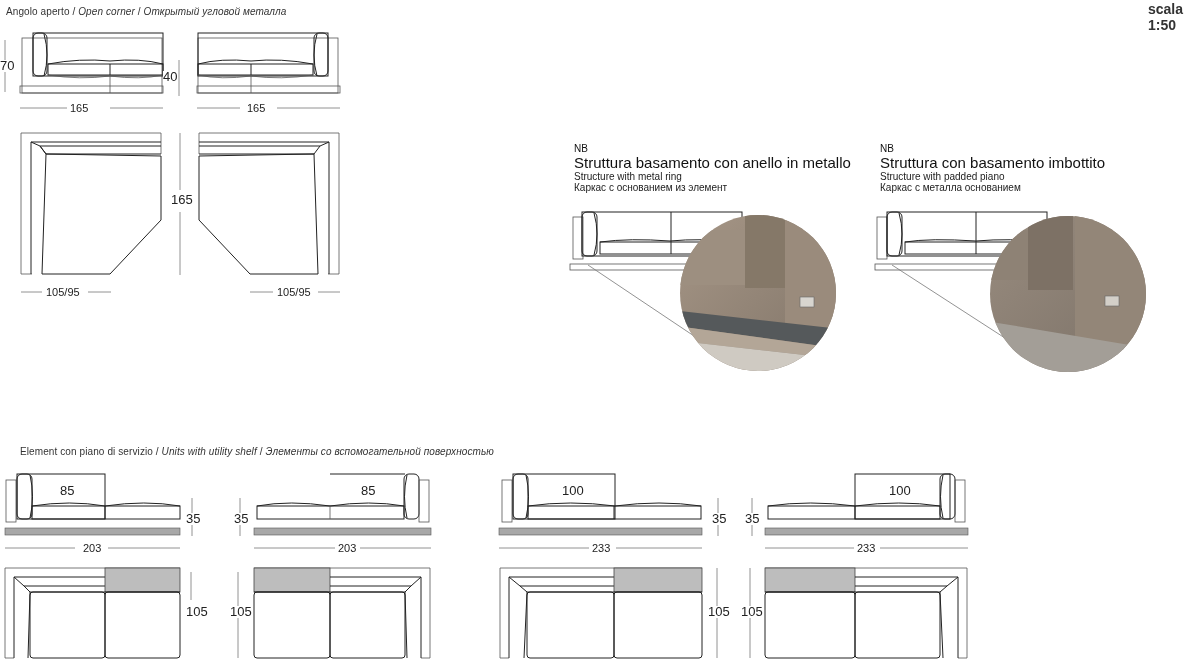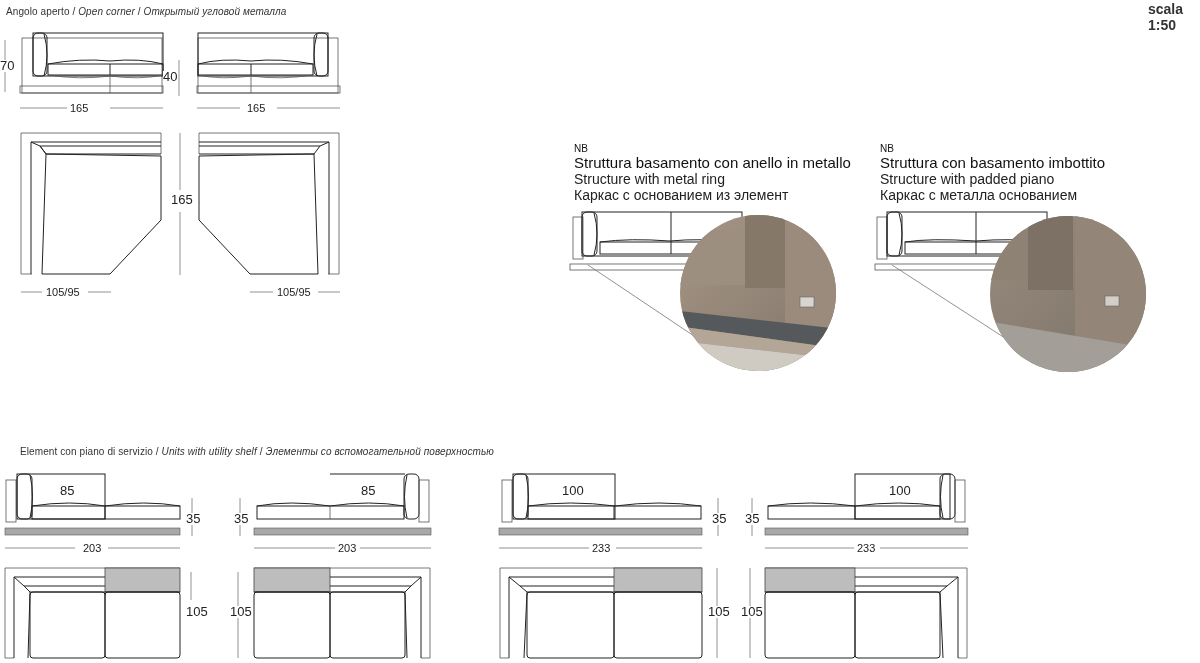--- a/index.html
+++ b/index.html
@@ -6,21 +6,21 @@
     body { width: 1200px; height: 663px; position: relative; overflow: hidden;
            font-family: "Liberation Sans", sans-serif; color: #222; }
     .abs { position: absolute; }
     .section-title { font-size: 10px; color: #333; white-space: nowrap; letter-spacing: 0.1px; }
     .section-title i { font-style: italic; }
     .scale { font-size: 14px; color: #333; font-weight: bold; }
     .dim { font-size: 11px; color: #222; background: #fff; padding: 0 3px; line-height: 12px; }
     .dimv { font-size: 13px; color: #222; background: #fff; line-height: 12px; }
     .note-nb { font-size: 10px; font-weight: normal; color: #111; }
     .note-it { font-size: 15px; font-weight: normal; color: #111; white-space: nowrap; }
-    .note-en, .note-ru { font-size: 14px; color: #222; white-space: nowrap; }
+    .note-en, .note-ru { font-size: 10px; color: #222; white-space: nowrap; }
     svg { position: absolute; overflow: visible; }
     .ln { stroke: #222; fill: none; stroke-width: 1; }
     .lt { stroke: #555; fill: none; stroke-width: 0.8; }
     .dl { stroke: #777; stroke-width: 0.8; }
   </style>
 </head>
 <body>
 
 <div class="abs scale" style="left:1148px; top:1px;">scala 1:50</div>
 

